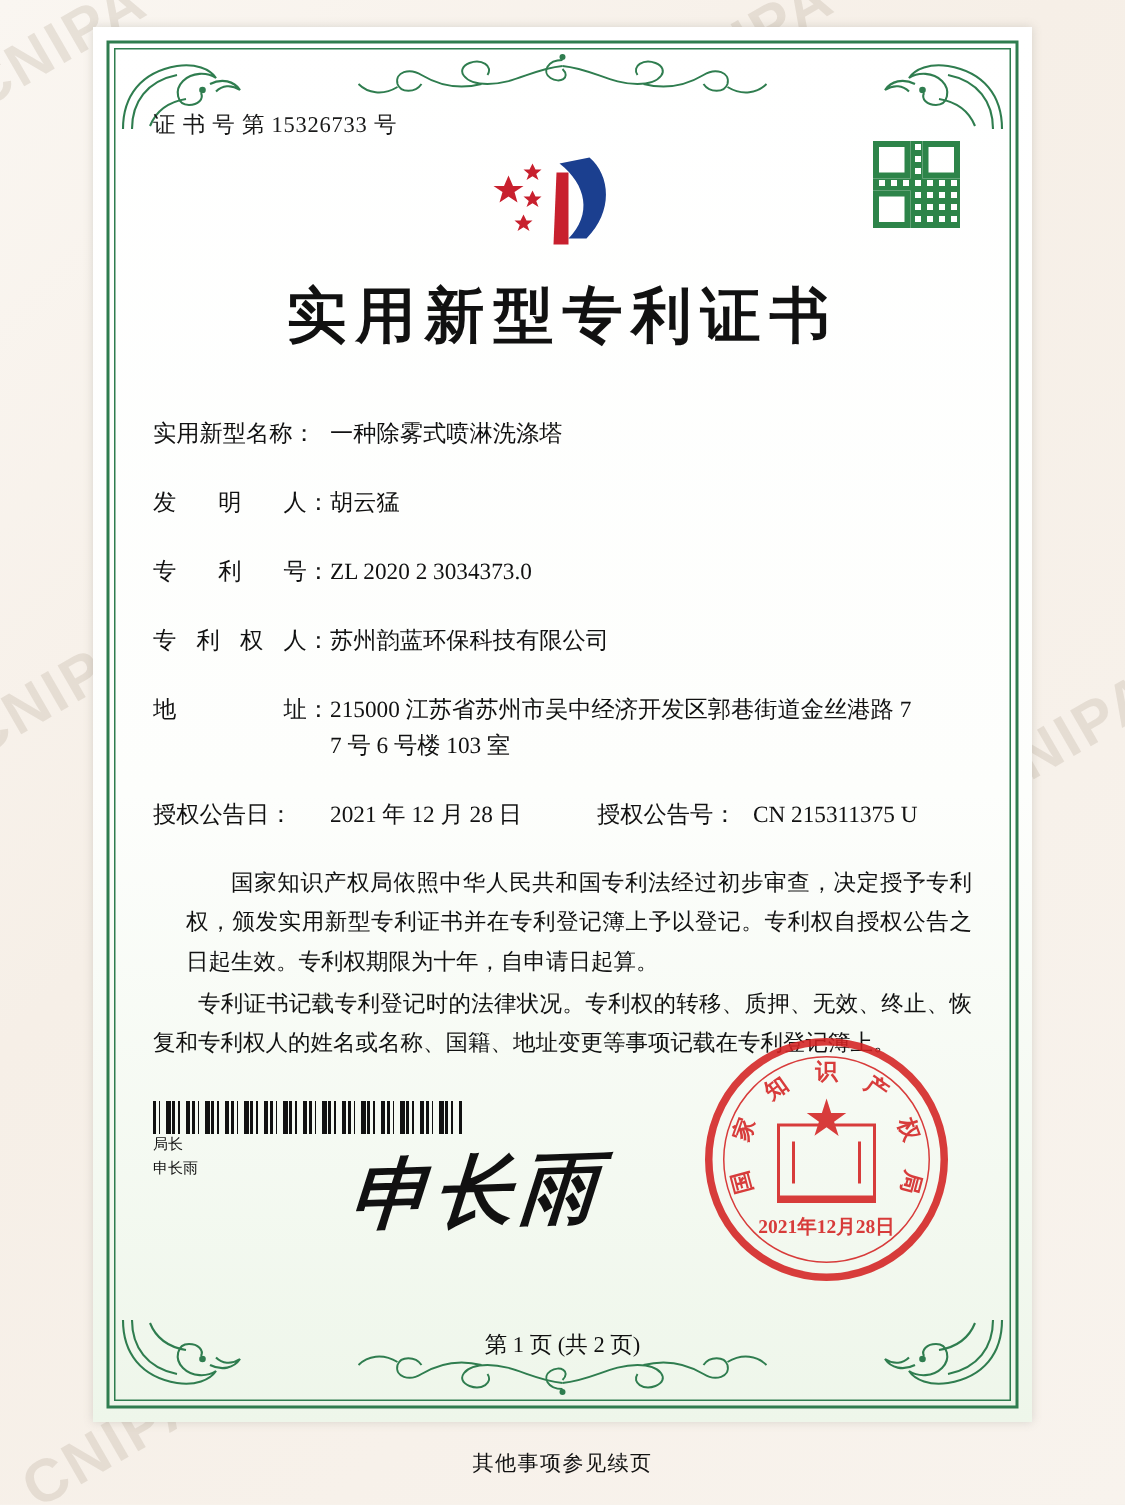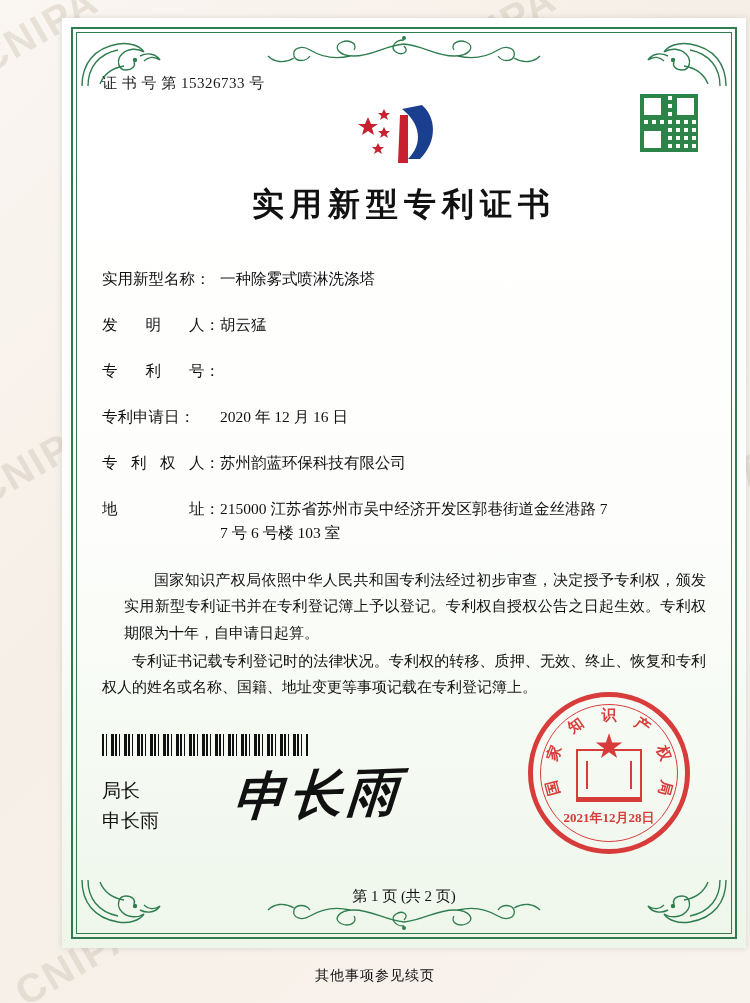--- a/index.html
+++ b/index.html
@@ -40,21 +40,21 @@
   .wm.w5 { left: -30px;  top: 440px; }
   .wm.w6 { left: 645px;  top: 470px; }
   .wm.w7 { left: 10px;   top: 940px; }
   .wm.w8 { left: 380px;  top: 700px; opacity: .55;}
 
   
   .cert {
     position: absolute;
     left: 62px;
     top: 18px;
-    width: 684px;
+    width: 626px;
     height: 930px;
     background: linear-gradient(180deg, #ffffff 0%, #fdfefc 55%, #eef6ea 100%);
     box-shadow: 0 0 6px rgba(120,120,110,0.25);
   }
   .cert-border-outer {
     position: absolute;
     inset: 9px;
     border: 2px solid #2f7d4f;
   }
   .cert-border-inner {
@@ -145,21 +145,21 @@
   }
   .logo {
     display: inline-block;
     width: 120px;
     height: 74px;
     position: relative;
   }
 
   .title {
     text-align: center;
-    font-size: 32px;
+    font-size: 40px;
     font-weight: 700;
     letter-spacing: 6px;
     color: #111;
     margin-top: 6px;
     font-family: "DejaVu Serif", "Liberation Serif", serif;
   }
 
   .fields {
     margin-top: 40px;
     font-size: 15.5px;
@@ -227,22 +227,22 @@
   .sig-block {
     position: absolute;
     left: 0;
     bottom: 62px;
     width: 100%;
     height: 90px;
   }
   .sig-labels {
     position: absolute;
     left: 0;
-    top: 20px;
-    font-size: 19px;
+    top: 0;
+    font-size: 10px;
     line-height: 1.6;
     color: #111;
   }
   .sig-script {
     position: absolute;
     left: 132px;
     top: 4px;
     font-size: 52px;
     font-family: "DejaVu Serif", serif;
     font-style: italic;
@@ -462,26 +462,23 @@
         </div>
         <div class="f-value">胡云猛</div>
       </div>
 
       <div class="field-row">
         <div class="f-label spread">
           <span>专</span>
           <span>利</span>
           <span>号：</span>
         </div>
-      </div>
-
-      <div class="field-row">
-        <div class="f-label">专利申请日：</div>
-        <div class="f-value">2020 年 12 月 16 日</div>
-      </div>
+        <div class="f-value">ZL 2020 2 3034373.0</div>
+      </div>
+
 
       <div class="field-row">
         <div class="f-label spread">
           <span>专</span>
           <span>利</span>
           <span>权</span>
           <span>人：</span>
         </div>
         <div class="f-value">苏州韵蓝环保科技有限公司</div>
       </div>
@@ -490,20 +487,30 @@
         <div class="f-label spread">
           <span>地</span>
           <span>址：</span>
         </div>
         <div class="f-value">
           <span class="ln2">215000 江苏省苏州市吴中经济开发区郭巷街道金丝港路 7</span>
           <span class="ln2">7 号 6 号楼 103 室</span>
         </div>
       </div>
 
+      <div class="row-split">
+        <div class="half left">
+          <div class="lb">授权公告日：</div>
+          <div class="vl">2021 年 12 月 28 日</div>
+        </div>
+        <div class="half right">
+          <div class="lb">授权公告号：</div>
+          <div class="vl">CN 215311375 U</div>
+        </div>
+      </div>
 
     </div>
 
     <p class="para p1">国家知识产权局依照中华人民共和国专利法经过初步审查，决定授予专利权，颁发实用新型专利证书并在专利登记簿上予以登记。专利权自授权公告之日起生效。专利权期限为十年，自申请日起算。</p>
     <p class="para">专利证书记载专利登记时的法律状况。专利权的转移、质押、无效、终止、恢复和专利权人的姓名或名称、国籍、地址变更等事项记载在专利登记簿上。</p>
 
     <div class="barcode"></div>
 
     <div class="sig-block">
       <div class="sig-labels">

